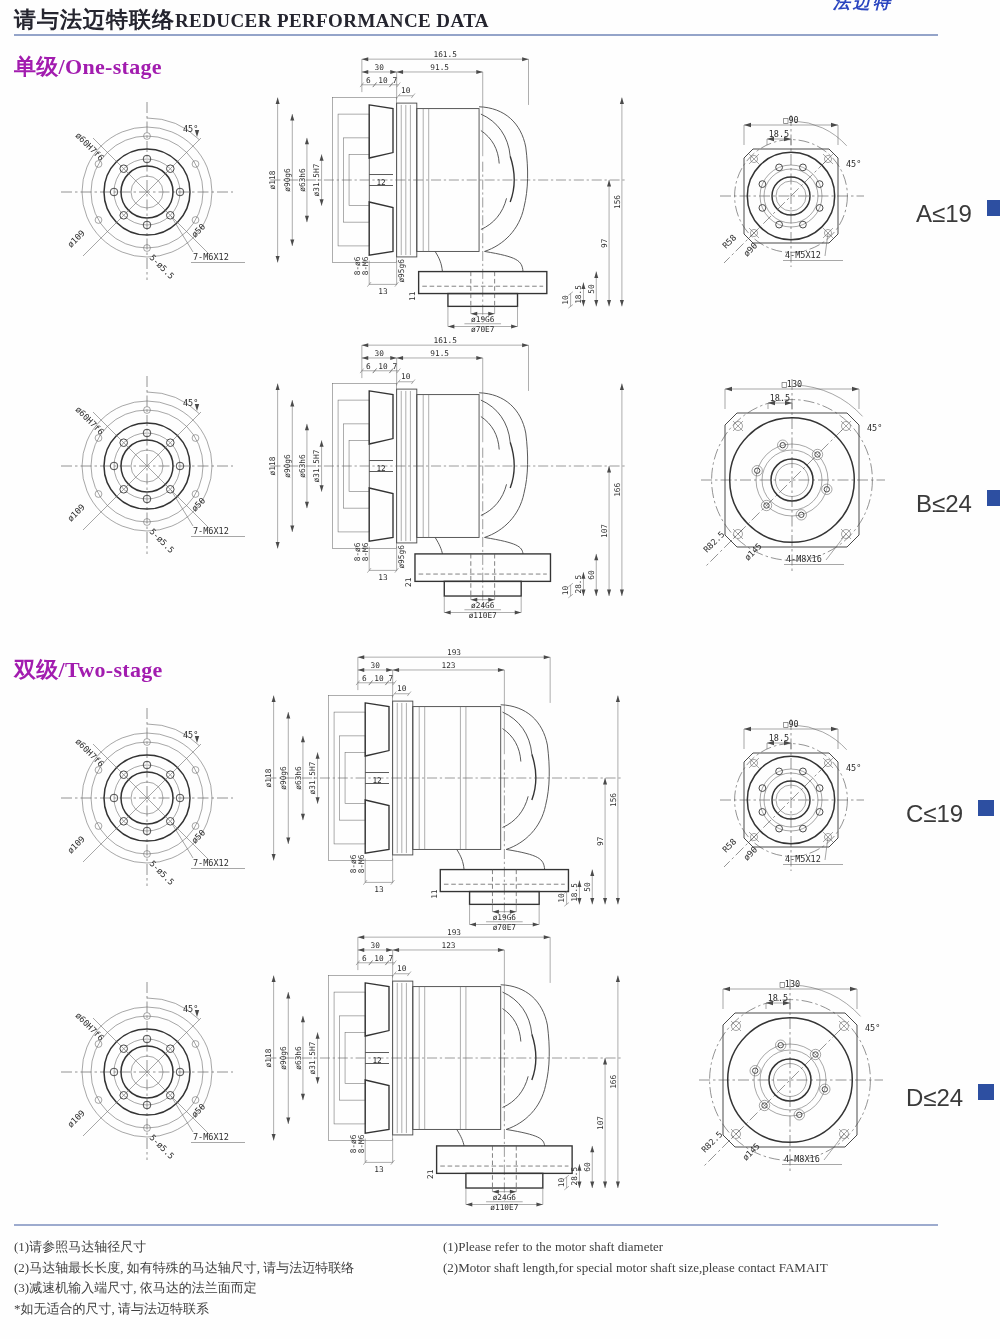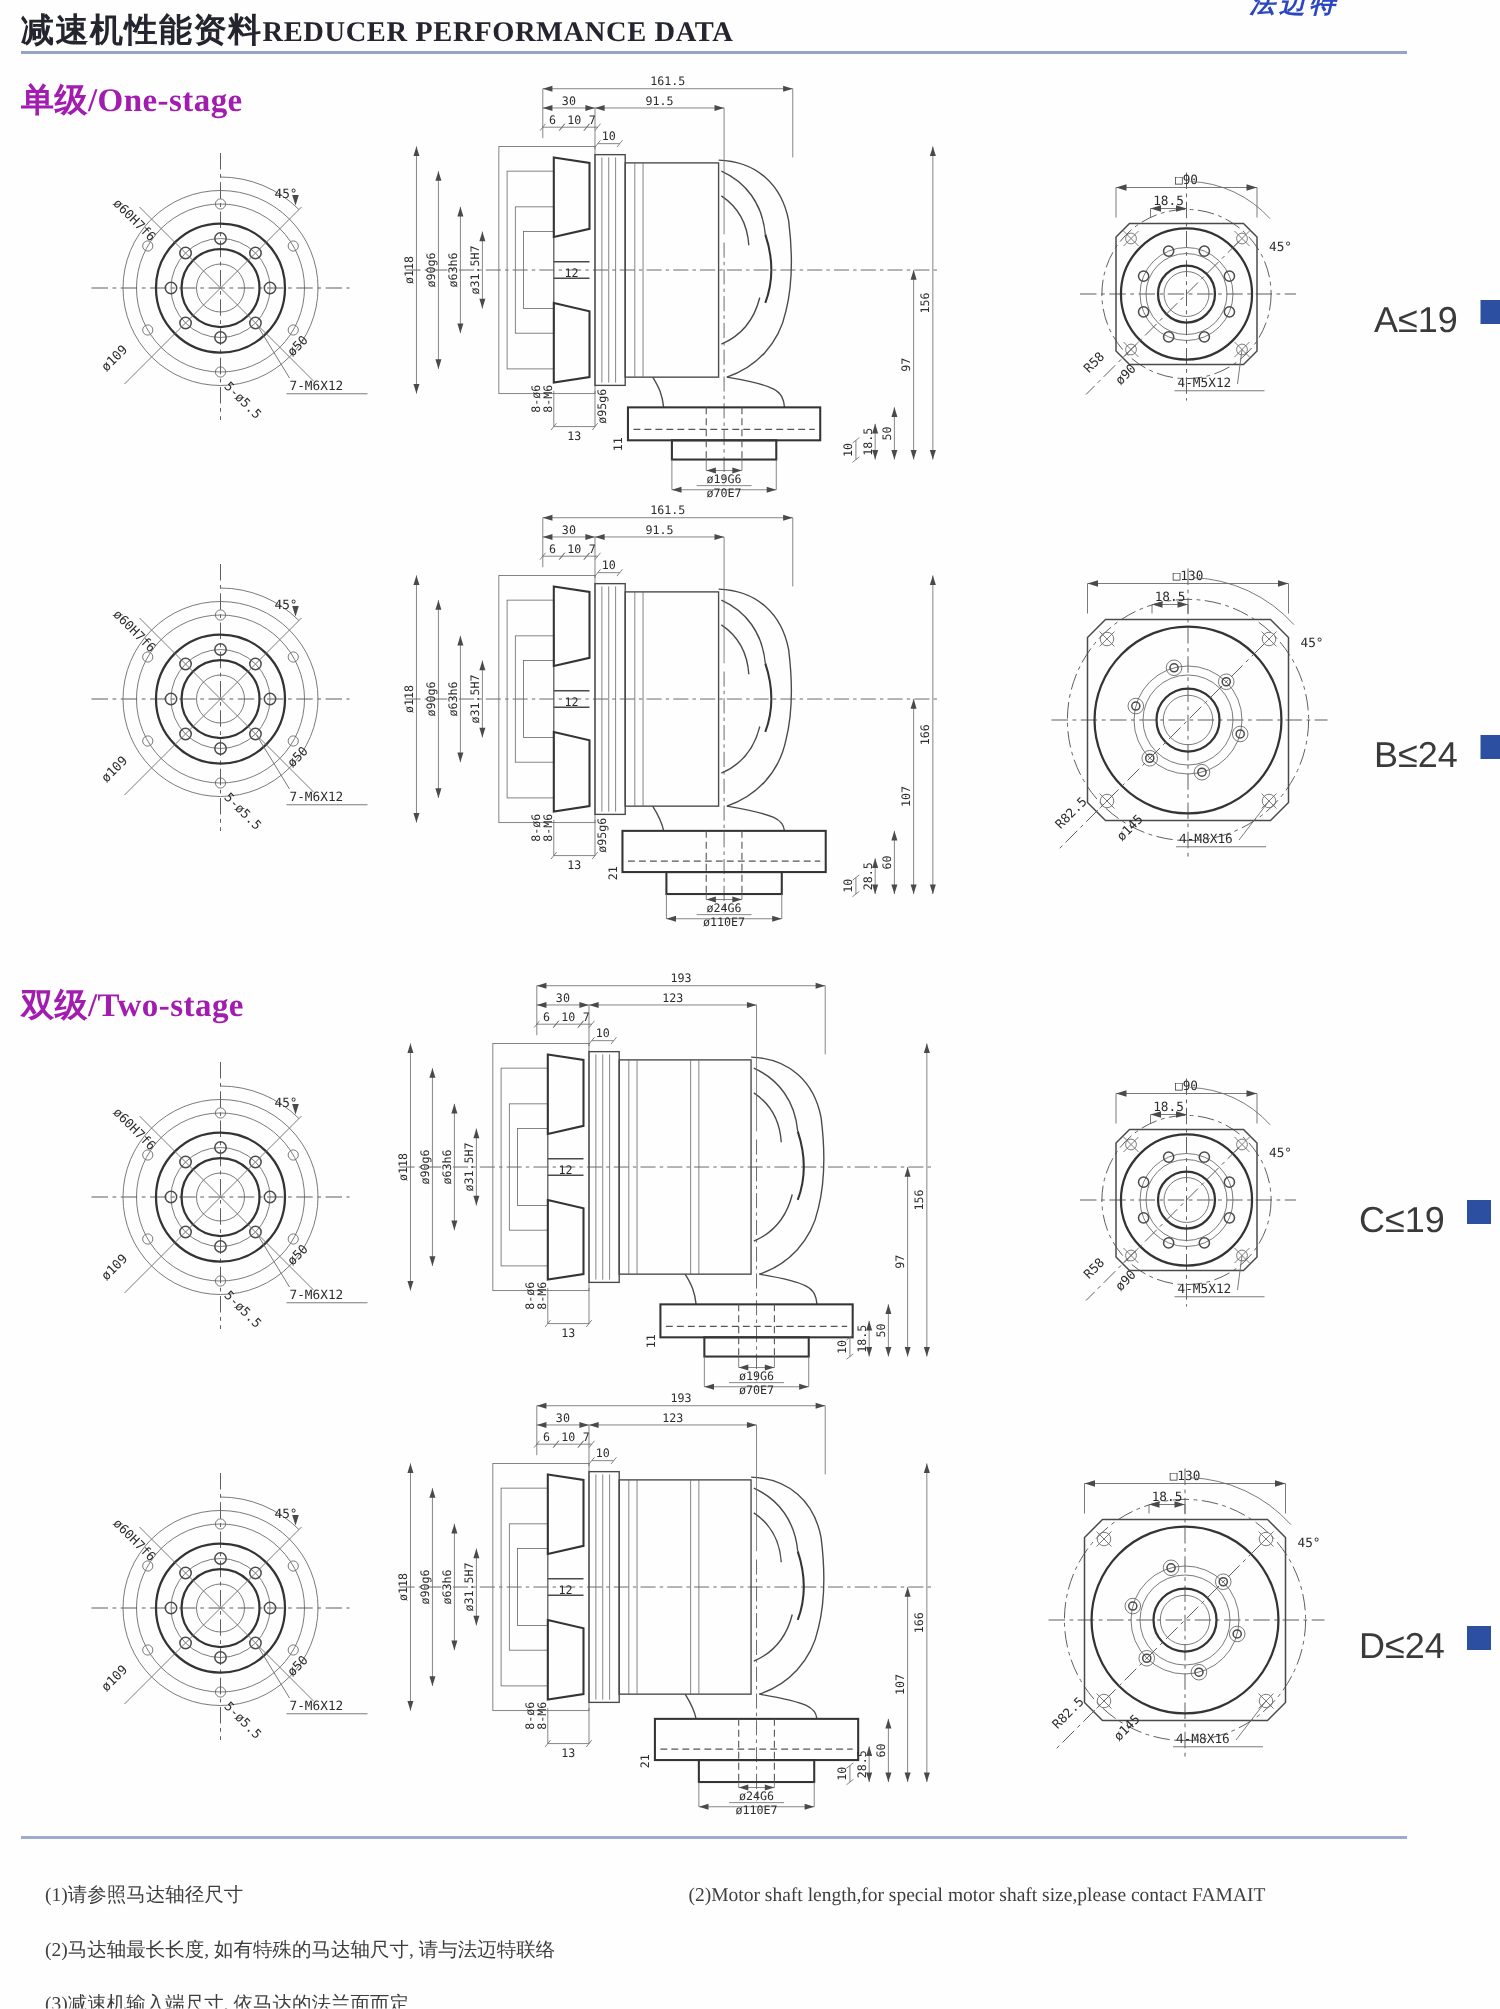--- a/index.html
+++ b/index.html
@@ -18,36 +18,36 @@
   .sec-heading{position:absolute;left:14px;margin:0;font-family:"Liberation Serif",serif;
        font-weight:bold;font-size:22px;color:#a21caf;letter-spacing:.3px}
   #heading-one{top:52px}
   #heading-two{top:655px}
   .panel{position:absolute}
   .size-label{position:absolute;font-size:24px;color:#3a3a3a;display:flex;
        align-items:flex-start;gap:15px;white-space:nowrap}
   .size-label .sq{width:16px;height:16px;background:#2d4fa1;display:inline-block}
   .notes{position:absolute;top:1237px;font-family:"Liberation Serif",serif;
        font-size:13px;color:#3e3e3e;line-height:20.5px}
-  .notes p{margin:16px;white-space:nowrap}
+  .notes p{margin:0;white-space:nowrap}
   #notes-zh{left:14px}
   #notes-en{left:443px}
   
   svg .t{stroke:#6b6b6b;stroke-width:.6;fill:none}
   svg .m{stroke:#4a4a4a;stroke-width:1;fill:none}
   svg .b{stroke:#343434;stroke-width:1.5;fill:none}
   svg .dd{stroke:#5a5a5a;stroke-width:.65;fill:none;stroke-dasharray:11 3 2.5 3}
   svg .ds{stroke:#555;stroke-width:.8;fill:none;stroke-dasharray:5 3}
   svg text{fill:#2c2c2c;font-family:"DejaVu Sans Mono","DejaVu Sans",monospace;font-size:8.5px}
 </style>
 </head>
 <body>
 
 <div class="page-title">
-  <span class="zh">减速机性能资料</span><span class="en">REDUCER PERFORMANCE DATA</span>
+  <span class="zh">请与法迈特联络</span><span class="en">REDUCER PERFORMANCE DATA</span>
 </div>
 <div class="logo">
   <span>法迈特</span>
 </div>
 <div class="rule" id="rule-top"></div>
 
 <h2 class="sec-heading" id="heading-one">单级/One-stage</h2>
 <h2 class="sec-heading" id="heading-two">双级/Two-stage</h2>
 
 <div class="panel" style="left:32px;top:70px;width:230px;height:235px"><svg viewBox="0 0 230 235" width="100%" height="100%" preserveAspectRatio="xMinYMin meet">
@@ -941,14 +941,15 @@
 </div>
 
 <div class="rule" id="rule-bottom"></div>
 <div class="notes" id="notes-zh">
   <p>(1)请参照马达轴径尺寸</p>
   <p>(2)马达轴最长长度, 如有特殊的马达轴尺寸, 请与法迈特联络</p>
   <p>(3)减速机输入端尺寸, 依马达的法兰面而定</p>
   <p>*如无适合的尺寸, 请与法迈特联系</p>
 </div>
 <div class="notes" id="notes-en">
+  <p>(1)Please refer to the motor shaft diameter</p>
   <p>(2)Motor shaft length,for special motor shaft size,please contact FAMAIT</p>
 </div>
 
 </body></html>

